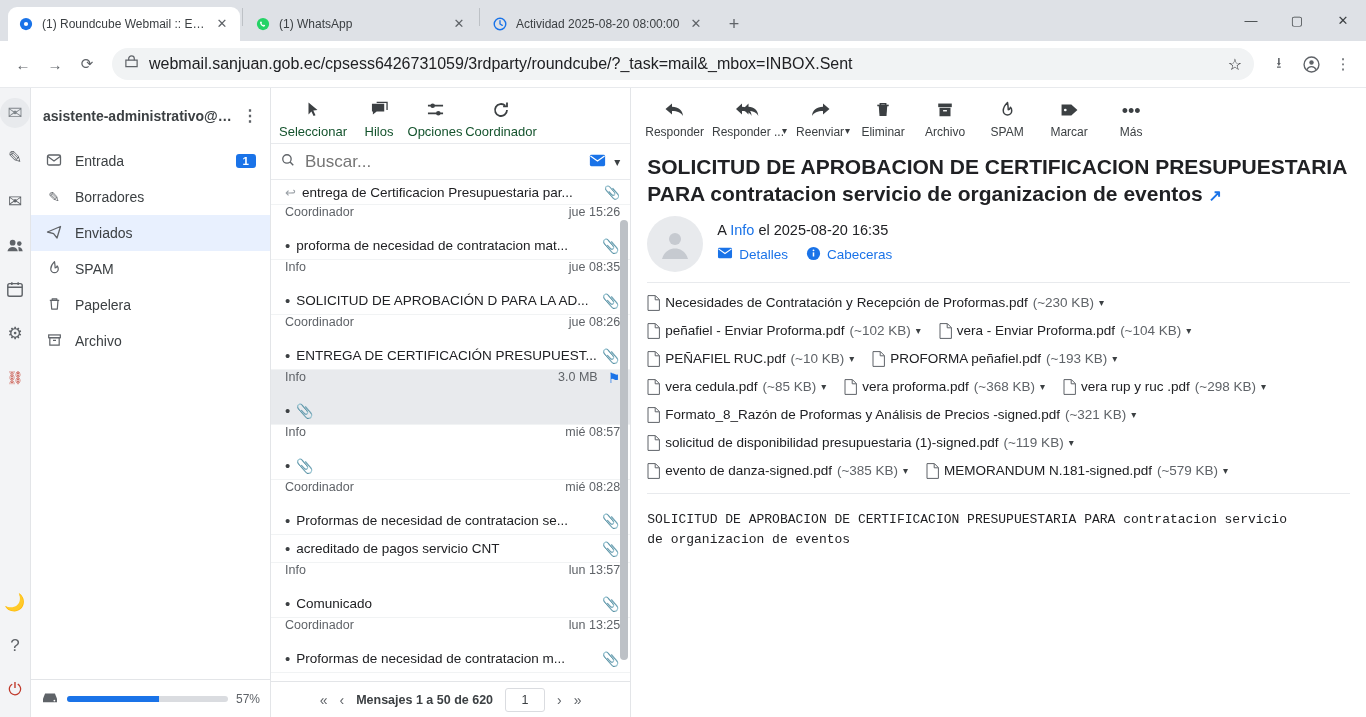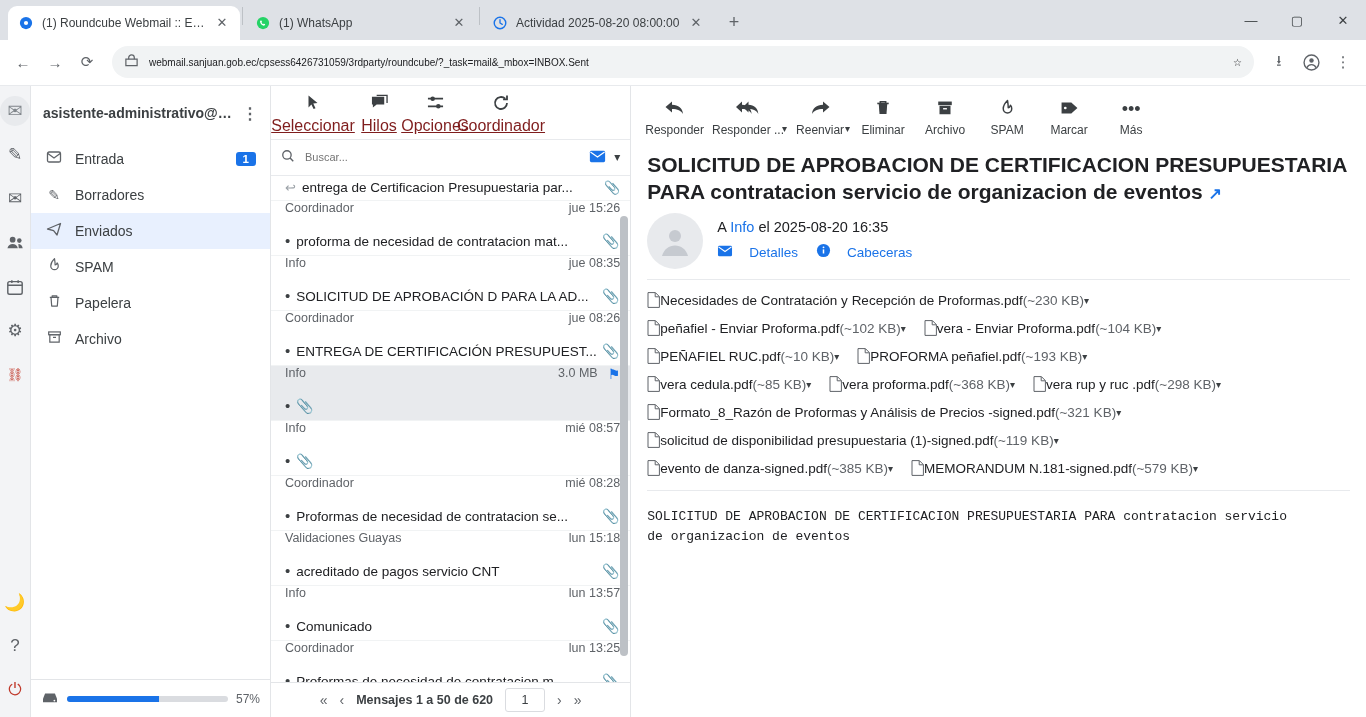--- a/index.html
+++ b/index.html
@@ -31,21 +31,21 @@
   .winbtns { position: absolute; right: 0; top: 0; height: 41px; display: flex; align-items: center; }
   .winbtn { width: 46px; height: 41px; display: flex; align-items: center; justify-content: center; color: #3c4043; font-size: 13px; }
   .toolbar {
     height: 47px; background: #ffffff; display: flex; align-items: center;
     padding: 0 8px; gap: 2px; border-bottom: 1px solid #e8eaed;
   }
   .tb-icon { width: 30px; height: 30px; display: flex; align-items: center; justify-content: center; color: #5f6368; border-radius: 50%; font-size: 15px;}
   .omnibox {
     flex: 1 1 auto; height: 32px; background: #f1f3f4; border-radius: 16px;
     display: flex; align-items: center; padding: 0 12px; gap: 10px; margin: 0 8px;
-    font-size: 10px; color: #202124;
+    font-size: 16px; color: #202124;
   }
   .omnibox .url { flex: 1 1 auto; overflow: hidden; white-space: nowrap; }
   
   .app { flex: 1 1 auto; display: flex; min-height: 0; background: #fff; }
   .railbar {
     width: 43px; background: #f3f4f6; display: flex; flex-direction: column;
     align-items: center; padding-top: 10px; gap: 14px; border-right: 1px solid #e3e5e8;
   }
   .rail-icon { width: 30px; height: 30px; display: flex; align-items: center; justify-content: center; color: #5f6368; font-size: 17px; }
   .rail-icon.logo { background: #e8eaed; border-radius: 50%; color:#80868b; font-size: 18px;}
@@ -73,30 +73,30 @@
   .folders-spacer { flex: 1 1 auto; }
   .quota {
     height: 38px; border-top: 1px solid #e3e5e8; display: flex; align-items: center;
     gap: 8px; padding: 0 10px; font-size: 12px; color: #5f6368;
   }
   .quota .bar { flex: 1 1 auto; height: 6px; background: #dadce0; border-radius: 3px; overflow: hidden; }
   .quota .bar > i { display: block; height: 100%; background: #1a73e8; }
   
   .msglist { width: 365px; border-right: 1px solid #e3e5e8; display: flex; flex-direction: column; background:#fff;}
   .list-toolbar { height: 55px; display: flex; align-items: flex-end; gap: 0px; padding: 0 4px 4px 4px; }
-  .lt-btn { width: 76px; display: flex; flex-direction: column; align-items: center; gap: 3px; color: #7f1d1d; font-size: 16px; text-decoration: underline; }
+  .lt-btn { width: 76px; display: flex; flex-direction: column; align-items: center; gap: 3px; color: #14532d; font-size: 13px; }
   .lt-btn .ic { font-size: 17px; color: #3c4043; height: 20px; }
   .lt-btn.narrow { width: 56px; }
   .searchrow {
     height: 37px; border-top: 1px solid #e8eaed; border-bottom: 1px solid #e8eaed;
     display: flex; align-items: center; gap: 8px; padding: 0 10px;
   }
   .searchrow .si { color: #5f6368; font-size: 14px; }
   .searchrow input {
-    flex: 1 1 auto; border: none; outline: none; font-size: 11px; color: #b91c1c;
+    flex: 1 1 auto; border: none; outline: none; font-size: 17px; color: #b91c1c;
     background: transparent; font-family: "Liberation Sans", sans-serif;
   }
   .searchrow .env { color: #1a73e8; font-size: 15px; }
   .searchrow .chev { color: #3c4043; font-size: 12px; }
   .rows { flex: 1 1 auto; overflow: hidden; position: relative; }
   .rowpair { border-bottom: 1px solid #f1f3f4; padding: 0px 10px 0 14px; }
   .rowpair.selected { background: #e8eaed; }
   .rp-top { display: flex; align-items: flex-start; height: 27px; font-size: 12.5px; color: #5f6368; }
   .rp-top .from { flex: 1 1 auto; overflow:hidden; white-space:nowrap; text-overflow:ellipsis;}
   .rp-top .meta { color: #5f6368; }
@@ -121,24 +121,24 @@
   .caret { align-self: flex-end; padding-bottom: 3px; color: #3c4043; font-size: 10px; margin-left: -6px; margin-right: 2px;}
   .mv-body { flex: 1 1 auto; overflow: hidden; padding: 6px 16px 0 16px; }
   .mv-subject { font-size: 21px; font-weight: bold; color: #202124; line-height: 1.3; margin: 4px 0 6px 0; }
   .mv-subject .ext { color: #1a73e8; font-size: 16px; }
   .mv-from { display: flex; align-items: flex-start; gap: 14px; margin: 8px 0 10px 0; }
   .avatar { width: 56px; height: 56px; border-radius: 50%; background: #e8eaed; display: flex; align-items: center; justify-content: center; color: #bdc1c6; font-size: 30px; }
   .mv-from-info { padding-top: 6px; }
   .mv-line1 { font-size: 14.5px; color: #202124; }
   .mv-line1 a { color: #1a73e8; text-decoration: none; }
   .mv-line2 { display: flex; gap: 18px; align-items: center; margin-top: 8px; font-size: 13.5px; }
-  .mv-line2 .lk { color: #1a73e8; display: flex; align-items: center; gap: 16px; }
+  .mv-line2 .lk { color: #1a73e8; display: flex; align-items: center; gap: 6px; }
   .attachments { border-top: 1px solid #e8eaed; border-bottom: 1px solid #e8eaed; padding: 6px 0 8px 0; }
   .att-row { display: flex; flex-wrap: nowrap; align-items: center; gap: 6px; height: 28px; }
-  .att { display: flex; align-items: center; font-size: 13.5px; color: #202124; white-space: nowrap; }
+  .att { display: flex; align-items: center; gap: 5px; font-size: 13.5px; color: #202124; white-space: nowrap; }
   .att .pdf { width: 13px; height: 16px; position: relative; display:inline-block; }
   .att .pdf svg { display:block; }
   .att .size { color: #5f6368; }
   .att .dd { color: #3c4043; font-size: 10px; }
   .mv-text { margin-top: 16px; font-family: "Liberation Mono", monospace; font-size: 13px; color: #202124; line-height: 1.55; max-width: 640px;}
   .scrollbar { position: absolute; right: 2px; top: 0; width: 8px; background: transparent; }
   .scrollbar > i { position:absolute; left:0; width: 8px; border-radius: 4px; background: #bdc1c6; display:block;}
 </style>
 </head>
 <body>
@@ -446,24 +446,20 @@
             <span class="meta">mié 08:28</span>
           </div>
           <div class="rp-bot">
             <span class="dot">•</span>
             <span class="subj">Proformas de necesidad de contratacion se...</span>
             <span class="attach">📎</span>
           </div>
         </div>
 
         <div class="rowpair">
-          <div class="rp-top">
-            <span class="from">Validaciones Guayas</span>
-            <span class="meta">lun 15:18</span>
-          </div>
           <div class="rp-bot">
             <span class="dot">•</span>
             <span class="subj">acreditado de pagos servicio CNT</span>
             <span class="attach">📎</span>
           </div>
         </div>
 
         <div class="rowpair">
           <div class="rp-top">
             <span class="from">Info</span>

